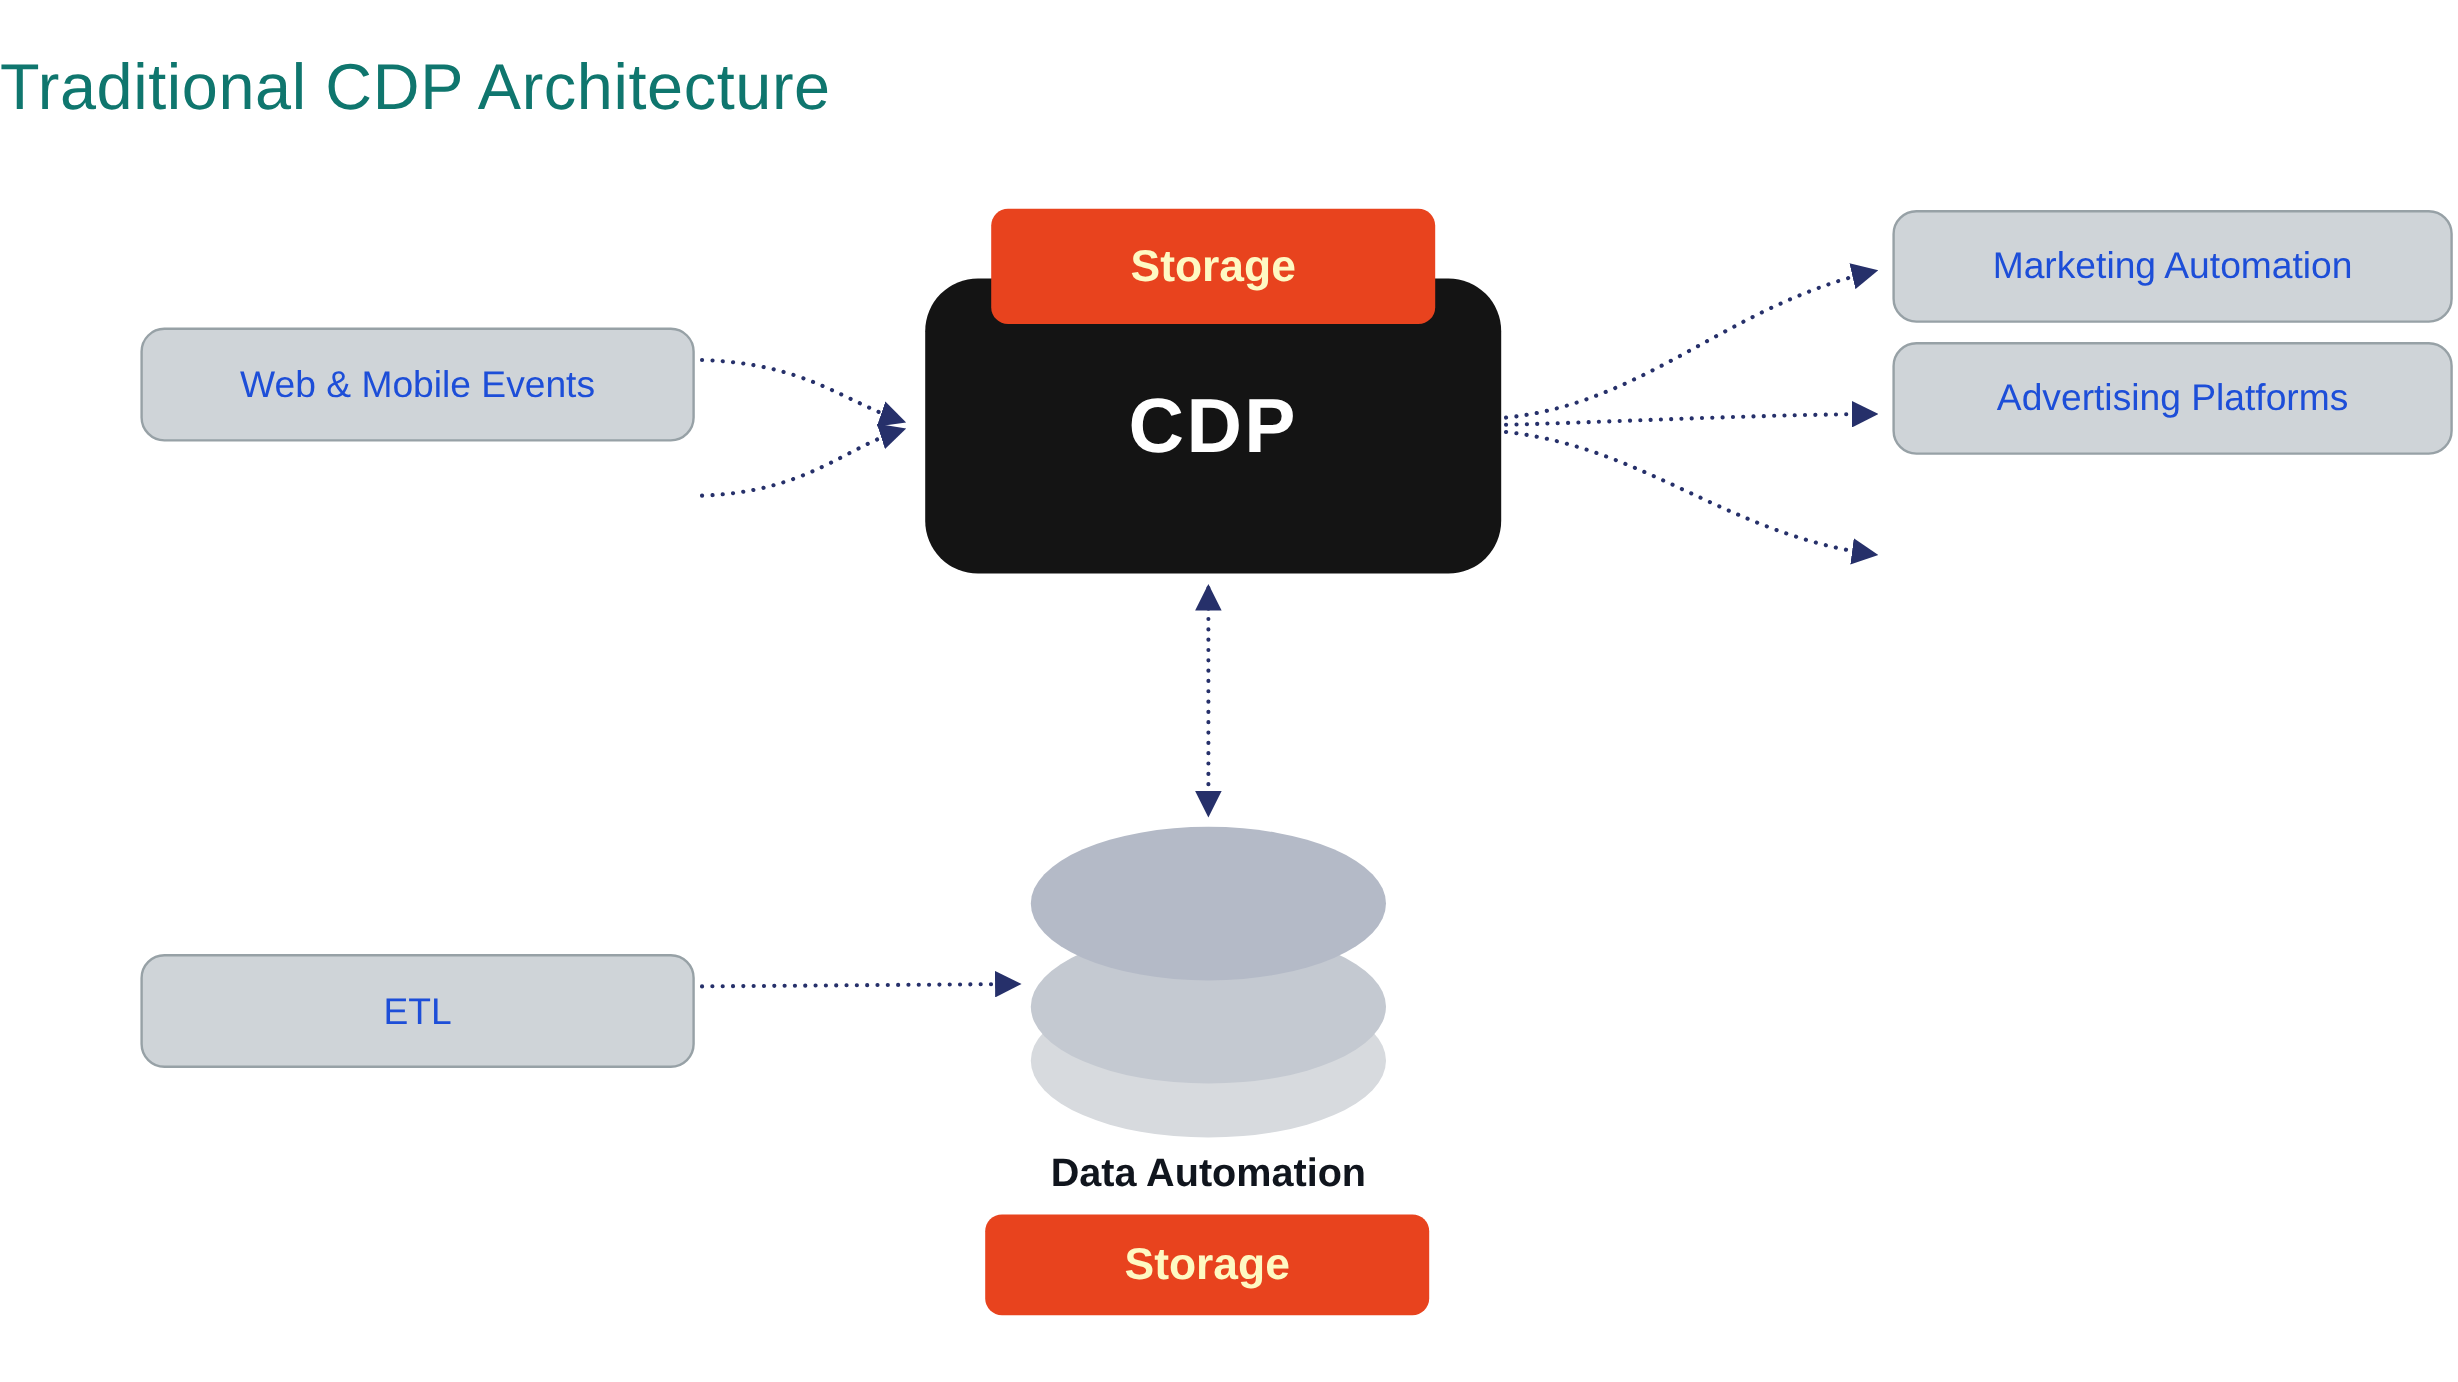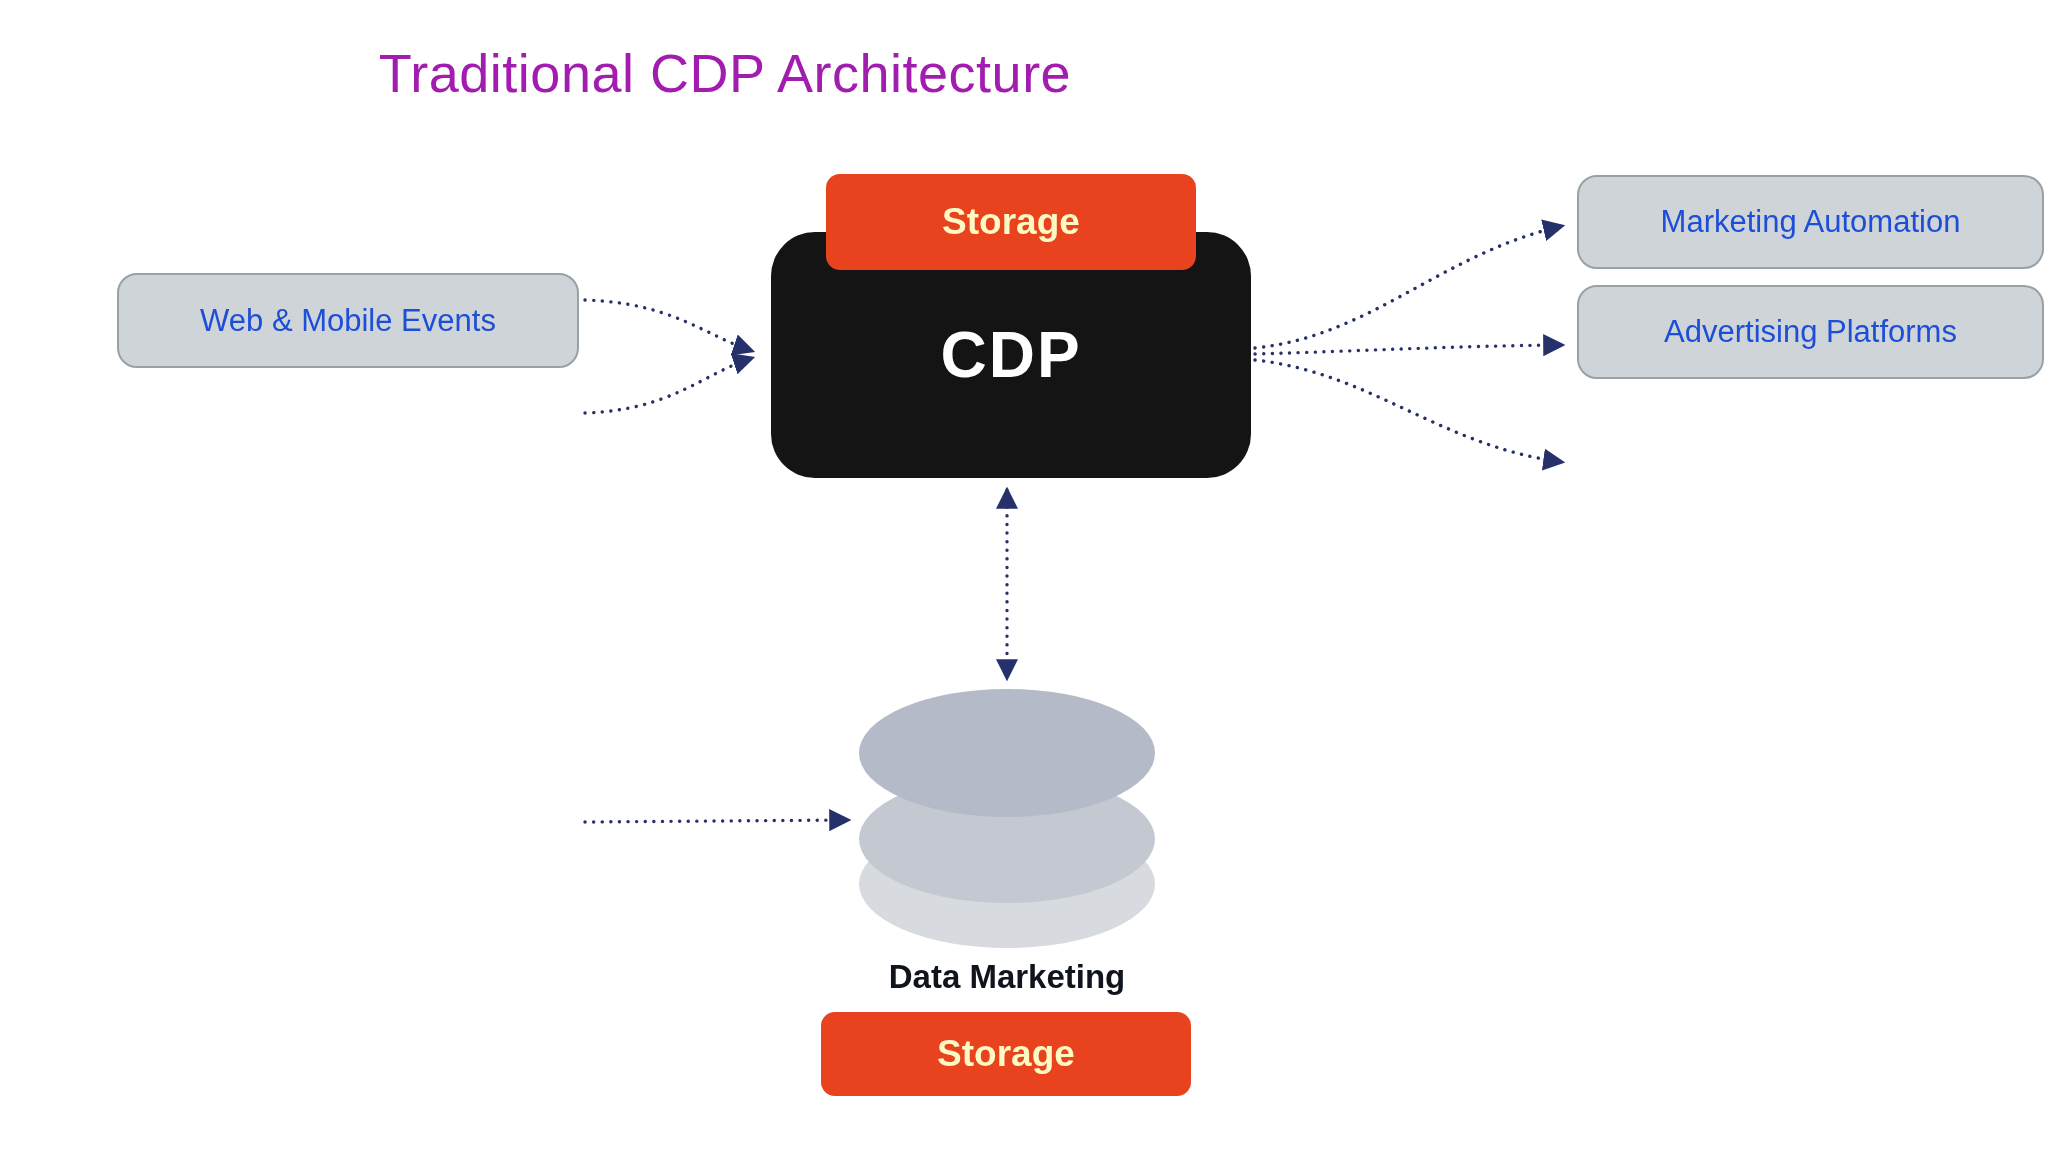--- a/index.html
+++ b/index.html
@@ -13,24 +13,24 @@
     width: 2048px;
     height: 1152px;
     background: #ffffff;
     overflow: hidden;
   }
   .diagram-title {
     position: absolute;
     top: 42px;
     left: 0;
     width: 1450px;
-    text-align: center;
+    text-align: left;
     font-size: 54px;
     font-weight: 400;
-    color: #a21caf;
+    color: #0f766e;
     letter-spacing: 0.5px;
   }
   .node-box {
     position: absolute;
     background: #cfd4d8;
     border: 2px solid #97a1a6;
     border-radius: 20px;
     display: flex;
     align-items: center;
     justify-content: center;
@@ -119,40 +119,43 @@
 </head>
 <body>
 
 <div class="canvas">
 
   <div class="diagram-title">Traditional CDP Architecture</div>
 
   <div class="node-box src src-1">
     <span>Web &amp; Mobile Events</span>
   </div>
+  <div class="node-box src src-3">
+    <span>ETL</span>
+  </div>
 
   <div class="storage-badge storage-top">
     <span>Storage</span>
   </div>
   <div class="cdp-box">
     <span class="cdp-label">CDP</span>
   </div>
 
   <div class="node-box dest dest-1">
     <span>Marketing Automation</span>
   </div>
   <div class="node-box dest dest-2">
     <span>Advertising Platforms</span>
   </div>
 
   <div class="cyl-ellipse cyl-bot"></div>
   <div class="cyl-ellipse cyl-mid"></div>
   <div class="cyl-ellipse cyl-top"></div>
 
-  <div class="warehouse-label">Data Marketing</div>
+  <div class="warehouse-label">Data Automation</div>
 
   <div class="storage-badge storage-bottom">
     <span>Storage</span>
   </div>
 
   <svg class="arrows-svg" viewBox="0 0 2048 1152" xmlns="http://www.w3.org/2000/svg">
     <defs>
       <marker id="arrowhead" viewBox="0 0 10 10" refX="8.5" refY="5" markerWidth="6.5" markerHeight="6.5" orient="auto-start-reverse">
         <path d="M 0 0 L 10 5 L 0 10 z" fill="#26306a"></path>
       </marker>

